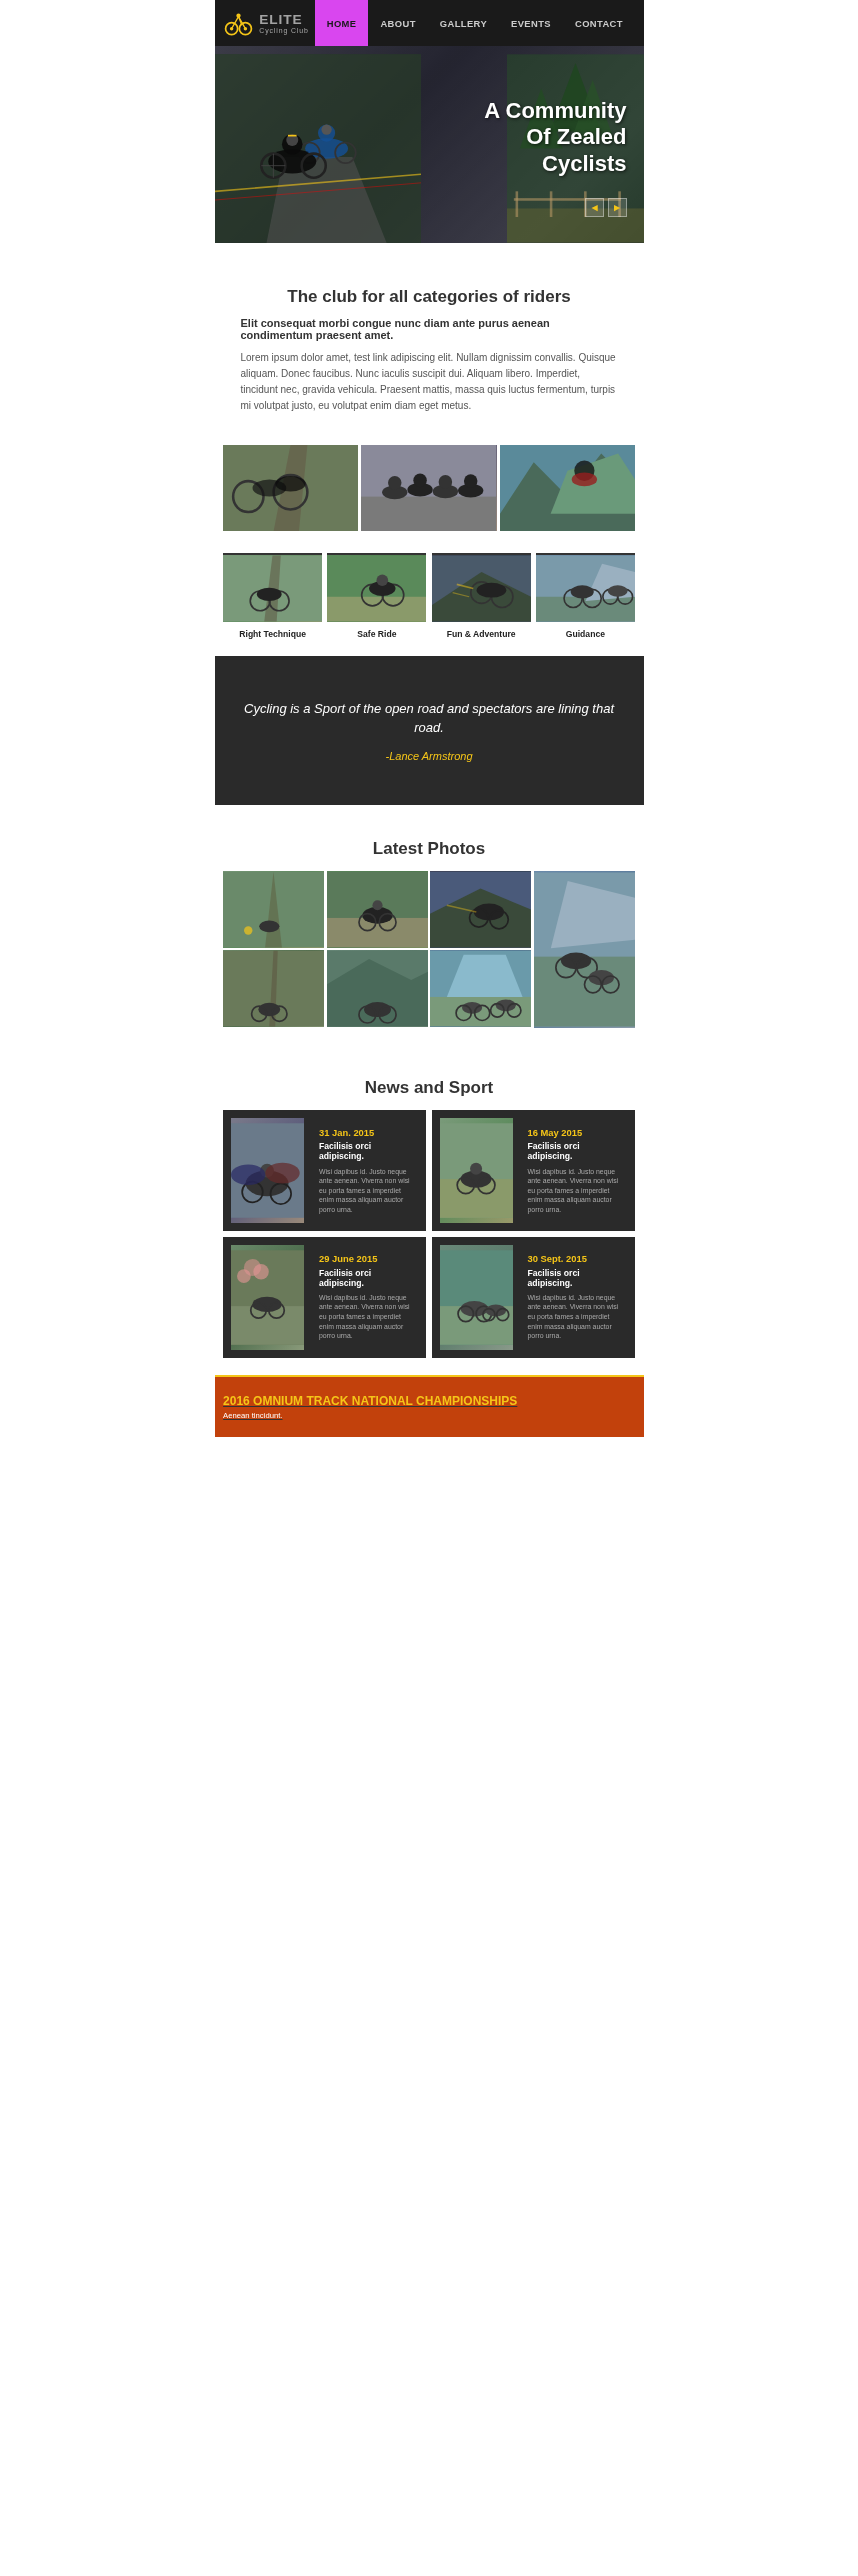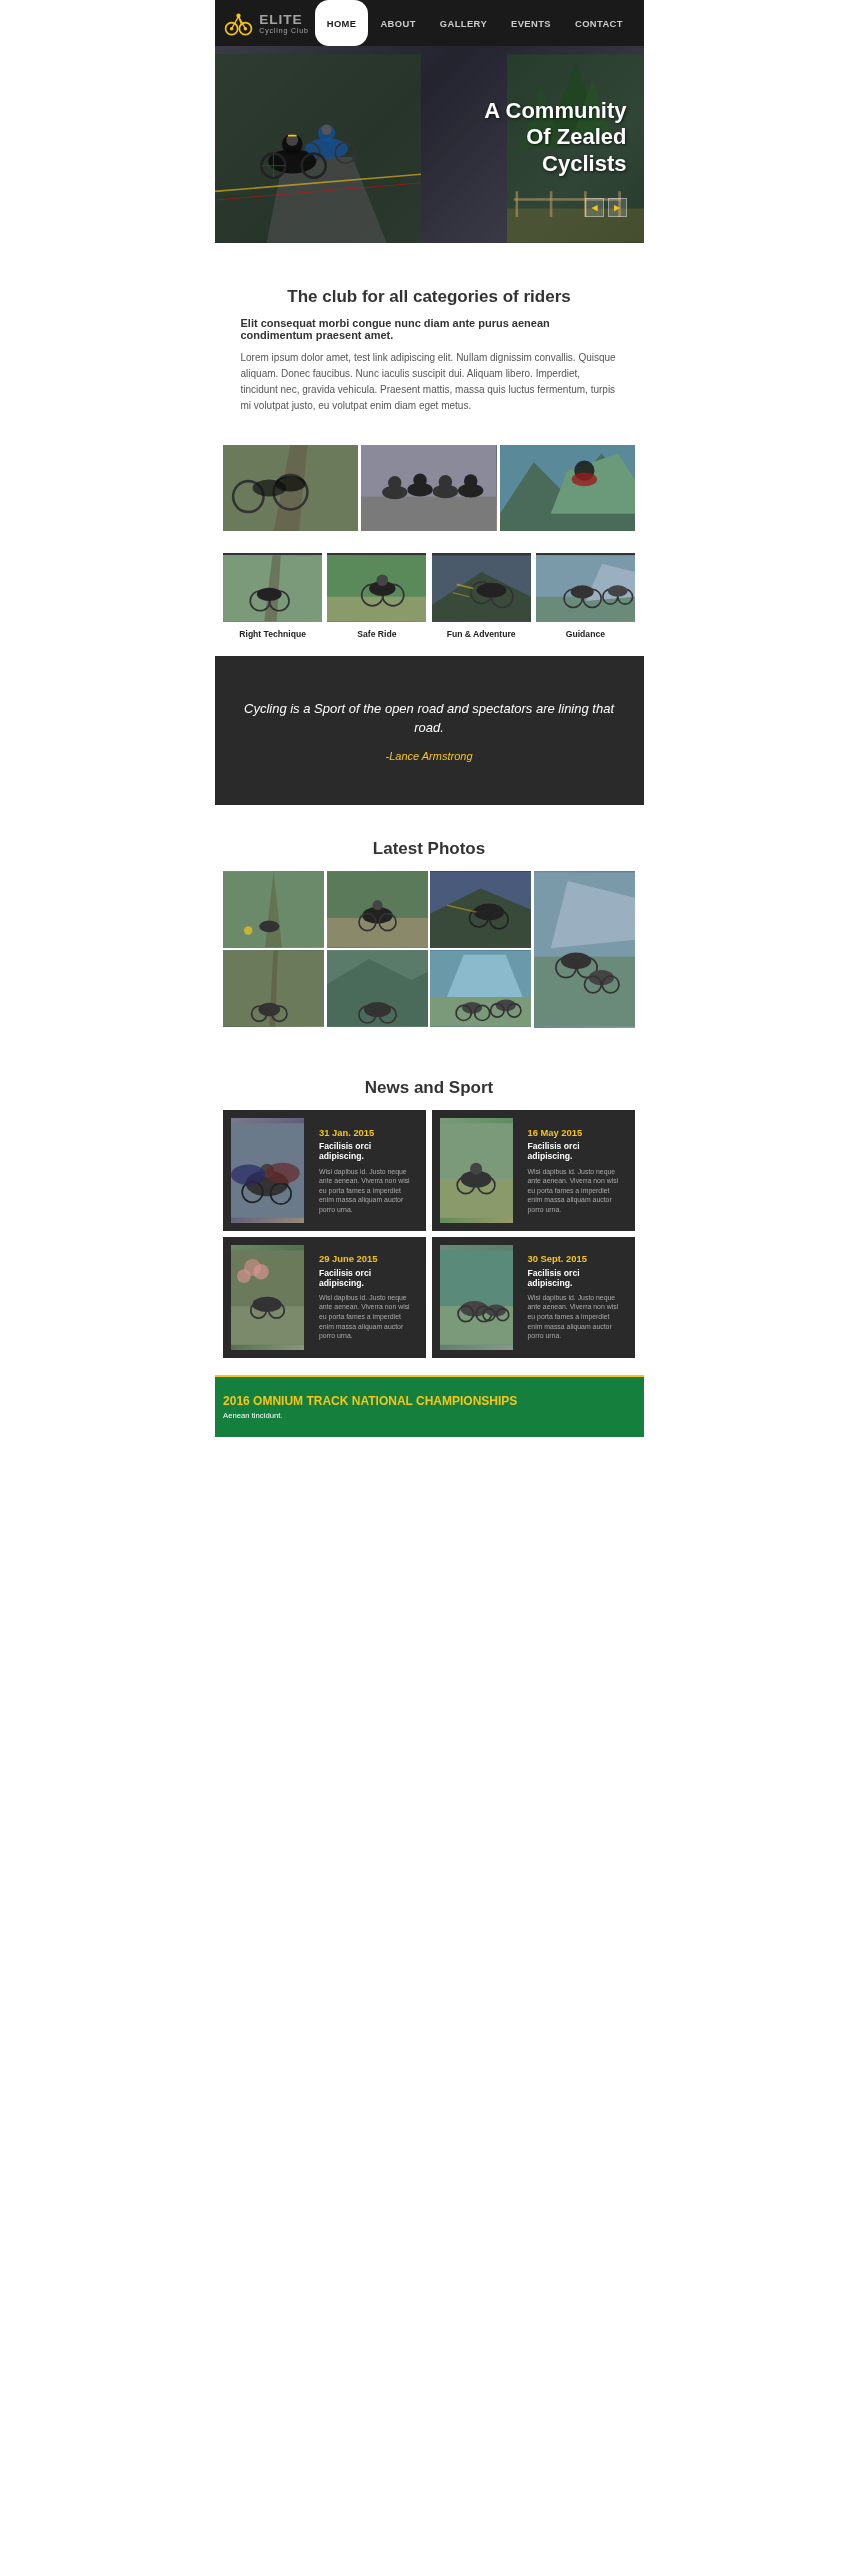--- a/index.html
+++ b/index.html
@@ -49,23 +49,22 @@
       font-size: 9.4px;
       font-weight: bold;
       padding: 0 12px;
       height: 46px;
       display: flex;
       align-items: center;
       letter-spacing: 0.4px;
       cursor: pointer;
     }
     .nav-link.active {
-      background: #ffffff;
+      background: #d946ef;
       color: #1a1a1a;
-      border-radius: 14px;
     }
 
     
     .hero {
       position: relative;
       height: 197px;
       background: linear-gradient(to bottom, #2a3a2a 0%, #4a5a4a 50%, #3a4a3a 100%);
       overflow: hidden;
     }
     .hero-bg {
@@ -268,23 +267,24 @@
       margin-bottom: 5.2px;
     }
     .news-body {
       color: #aaa;
       font-size: 6.9px;
       line-height: 1.4;
     }
 
     
     .footer-banner {
-      background: #15803d;
+      background: #c2410c;
       border-top: 2.6px solid #f5c518;
       padding: 17px 8.6px;
+      text-decoration: underline;
     }
     .footer-banner h3 {
       color: #f5c518;
       font-size: 12px;
       font-weight: bold;
       margin-bottom: 3.4px;
     }
     .footer-banner p {
       color: #fff;
       font-size: 7.7px;

